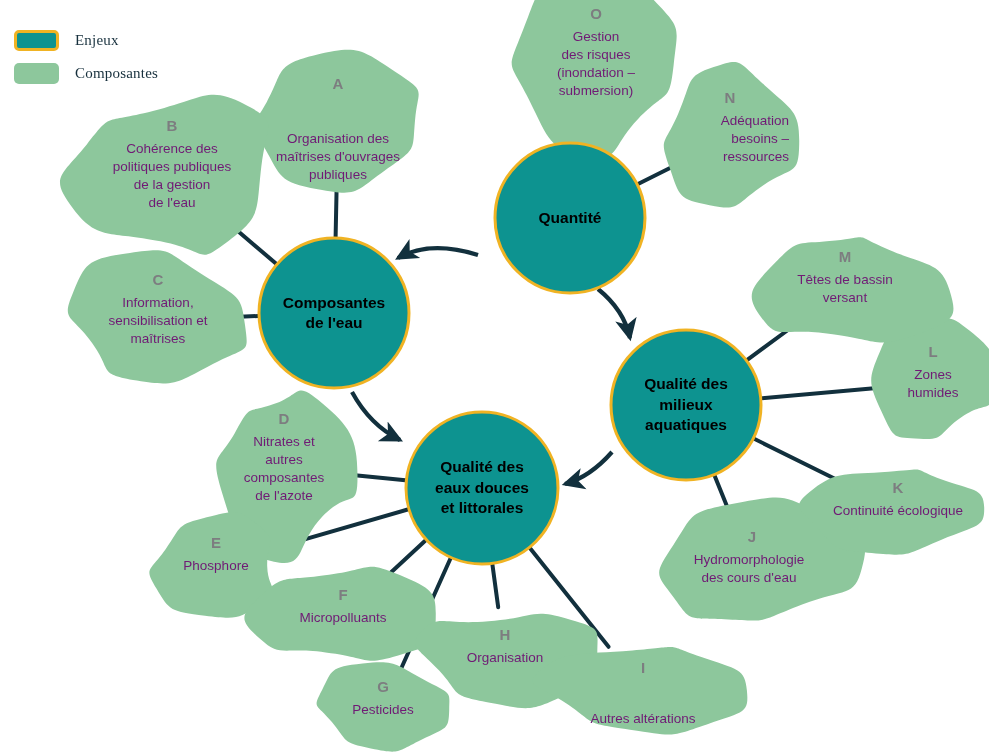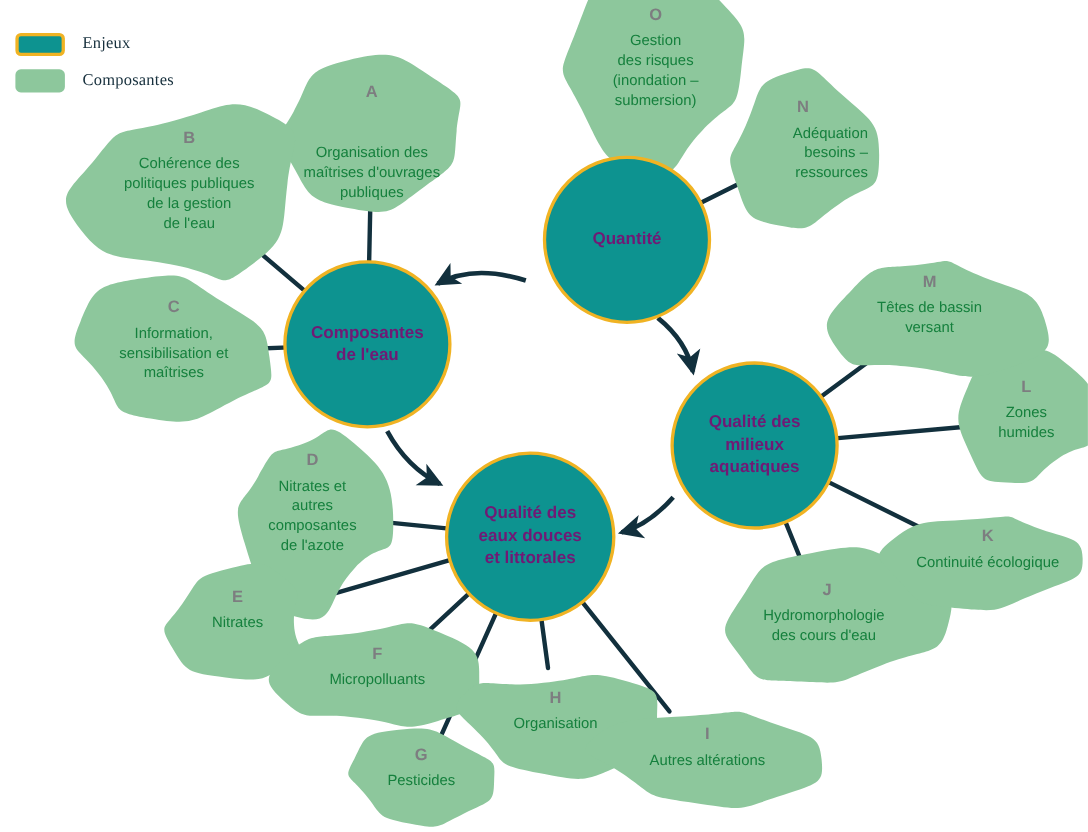--- a/index.html
+++ b/index.html
@@ -17,32 +17,32 @@
   .legend{position:absolute;left:14px;top:30px;z-index:40;font-family:Liberation Serif, serif;}
   .legend-row{display:flex;align-items:center;margin-bottom:12px;}
   .swatch{width:45px;height:21px;border-radius:5px;}
   .swatch.enjeux{background:#0d9390;border:3px solid #f0b323;box-sizing:border-box;}
   .swatch.composantes{background:#8dc79c;}
   .legend-label{margin-left:16px;font-size:15px;color:#17303d;letter-spacing:.2px;}
 
   
   .node-label{
     position:absolute;z-index:30;
-    color:#701a75;font-weight:bold;font-size:15.5px;
+    color:#000000;font-weight:bold;font-size:15.5px;
     line-height:1.32;text-align:center;
     pointer-events:none;white-space:pre-line;
   }
   .comp-letter{
     position:absolute;z-index:30;
     color:#7d7d80;font-weight:bold;font-size:15px;
     text-align:center;pointer-events:none;
   }
   .comp-text{
     position:absolute;z-index:30;
-    color:#15803d;font-size:13.5px;line-height:1.34;
+    color:#701a75;font-size:13.5px;line-height:1.34;
     text-align:center;white-space:pre-line;pointer-events:none;
   }
 </style>
 </head>
 <body>
 
 <div id="stage">
 
   <svg id="canvas" viewBox="0 0 989 756">
     <defs>
@@ -126,29 +126,29 @@
       <div class="comp-letter" style="left: 118px; top: 271px; width: 80px;">C</div>
       <div class="comp-text" style="left: 63px; top: 294px; width: 190px;">Information,
 sensibilisation et
 maîtrises</div>
       <div class="comp-letter" style="left: 244px; top: 410px; width: 80px;">D</div>
       <div class="comp-text" style="left: 189px; top: 433px; width: 190px;">Nitrates et
 autres
 composantes
 de l'azote</div>
       <div class="comp-letter" style="left: 176px; top: 534px; width: 80px;">E</div>
-      <div class="comp-text" style="left: 121px; top: 557px; width: 190px;">Nitrates</div>
+      <div class="comp-text" style="left: 121px; top: 557px; width: 190px;">Phosphore</div>
       <div class="comp-letter" style="left: 303px; top: 586px; width: 80px;">F</div>
       <div class="comp-text" style="left: 248px; top: 609px; width: 190px;">Micropolluants</div>
       <div class="comp-letter" style="left: 343px; top: 678px; width: 80px;">G</div>
       <div class="comp-text" style="left: 288px; top: 701px; width: 190px;">Pesticides</div>
       <div class="comp-letter" style="left: 465px; top: 626px; width: 80px;">H</div>
       <div class="comp-text" style="left: 410px; top: 649px; width: 190px;">Organisation</div>
       <div class="comp-letter" style="left: 603px; top: 659px; width: 80px;">I</div>
-      <div class="comp-text" style="left: 548px; top: 682px; width: 190px;">Autres altérations</div>
+      <div class="comp-text" style="left: 548px; top: 710px; width: 190px;">Autres altérations</div>
       <div class="comp-letter" style="left: 712px; top: 528px; width: 80px;">J</div>
       <div class="comp-text" style="left: 654px; top: 551px; width: 190px;">Hydromorphologie
 des cours d'eau</div>
       <div class="comp-letter" style="left: 858px; top: 479px; width: 80px;">K</div>
       <div class="comp-text" style="left: 803px; top: 502px; width: 190px;">Continuité écologique</div>
       <div class="comp-letter" style="left: 893px; top: 343px; width: 80px;">L</div>
       <div class="comp-text" style="left: 838px; top: 366px; width: 190px;">Zones
 humides</div>
       <div class="comp-letter" style="left: 805px; top: 248px; width: 80px;">M</div>
       <div class="comp-text" style="left: 750px; top: 271px; width: 190px;">Têtes de bassin

